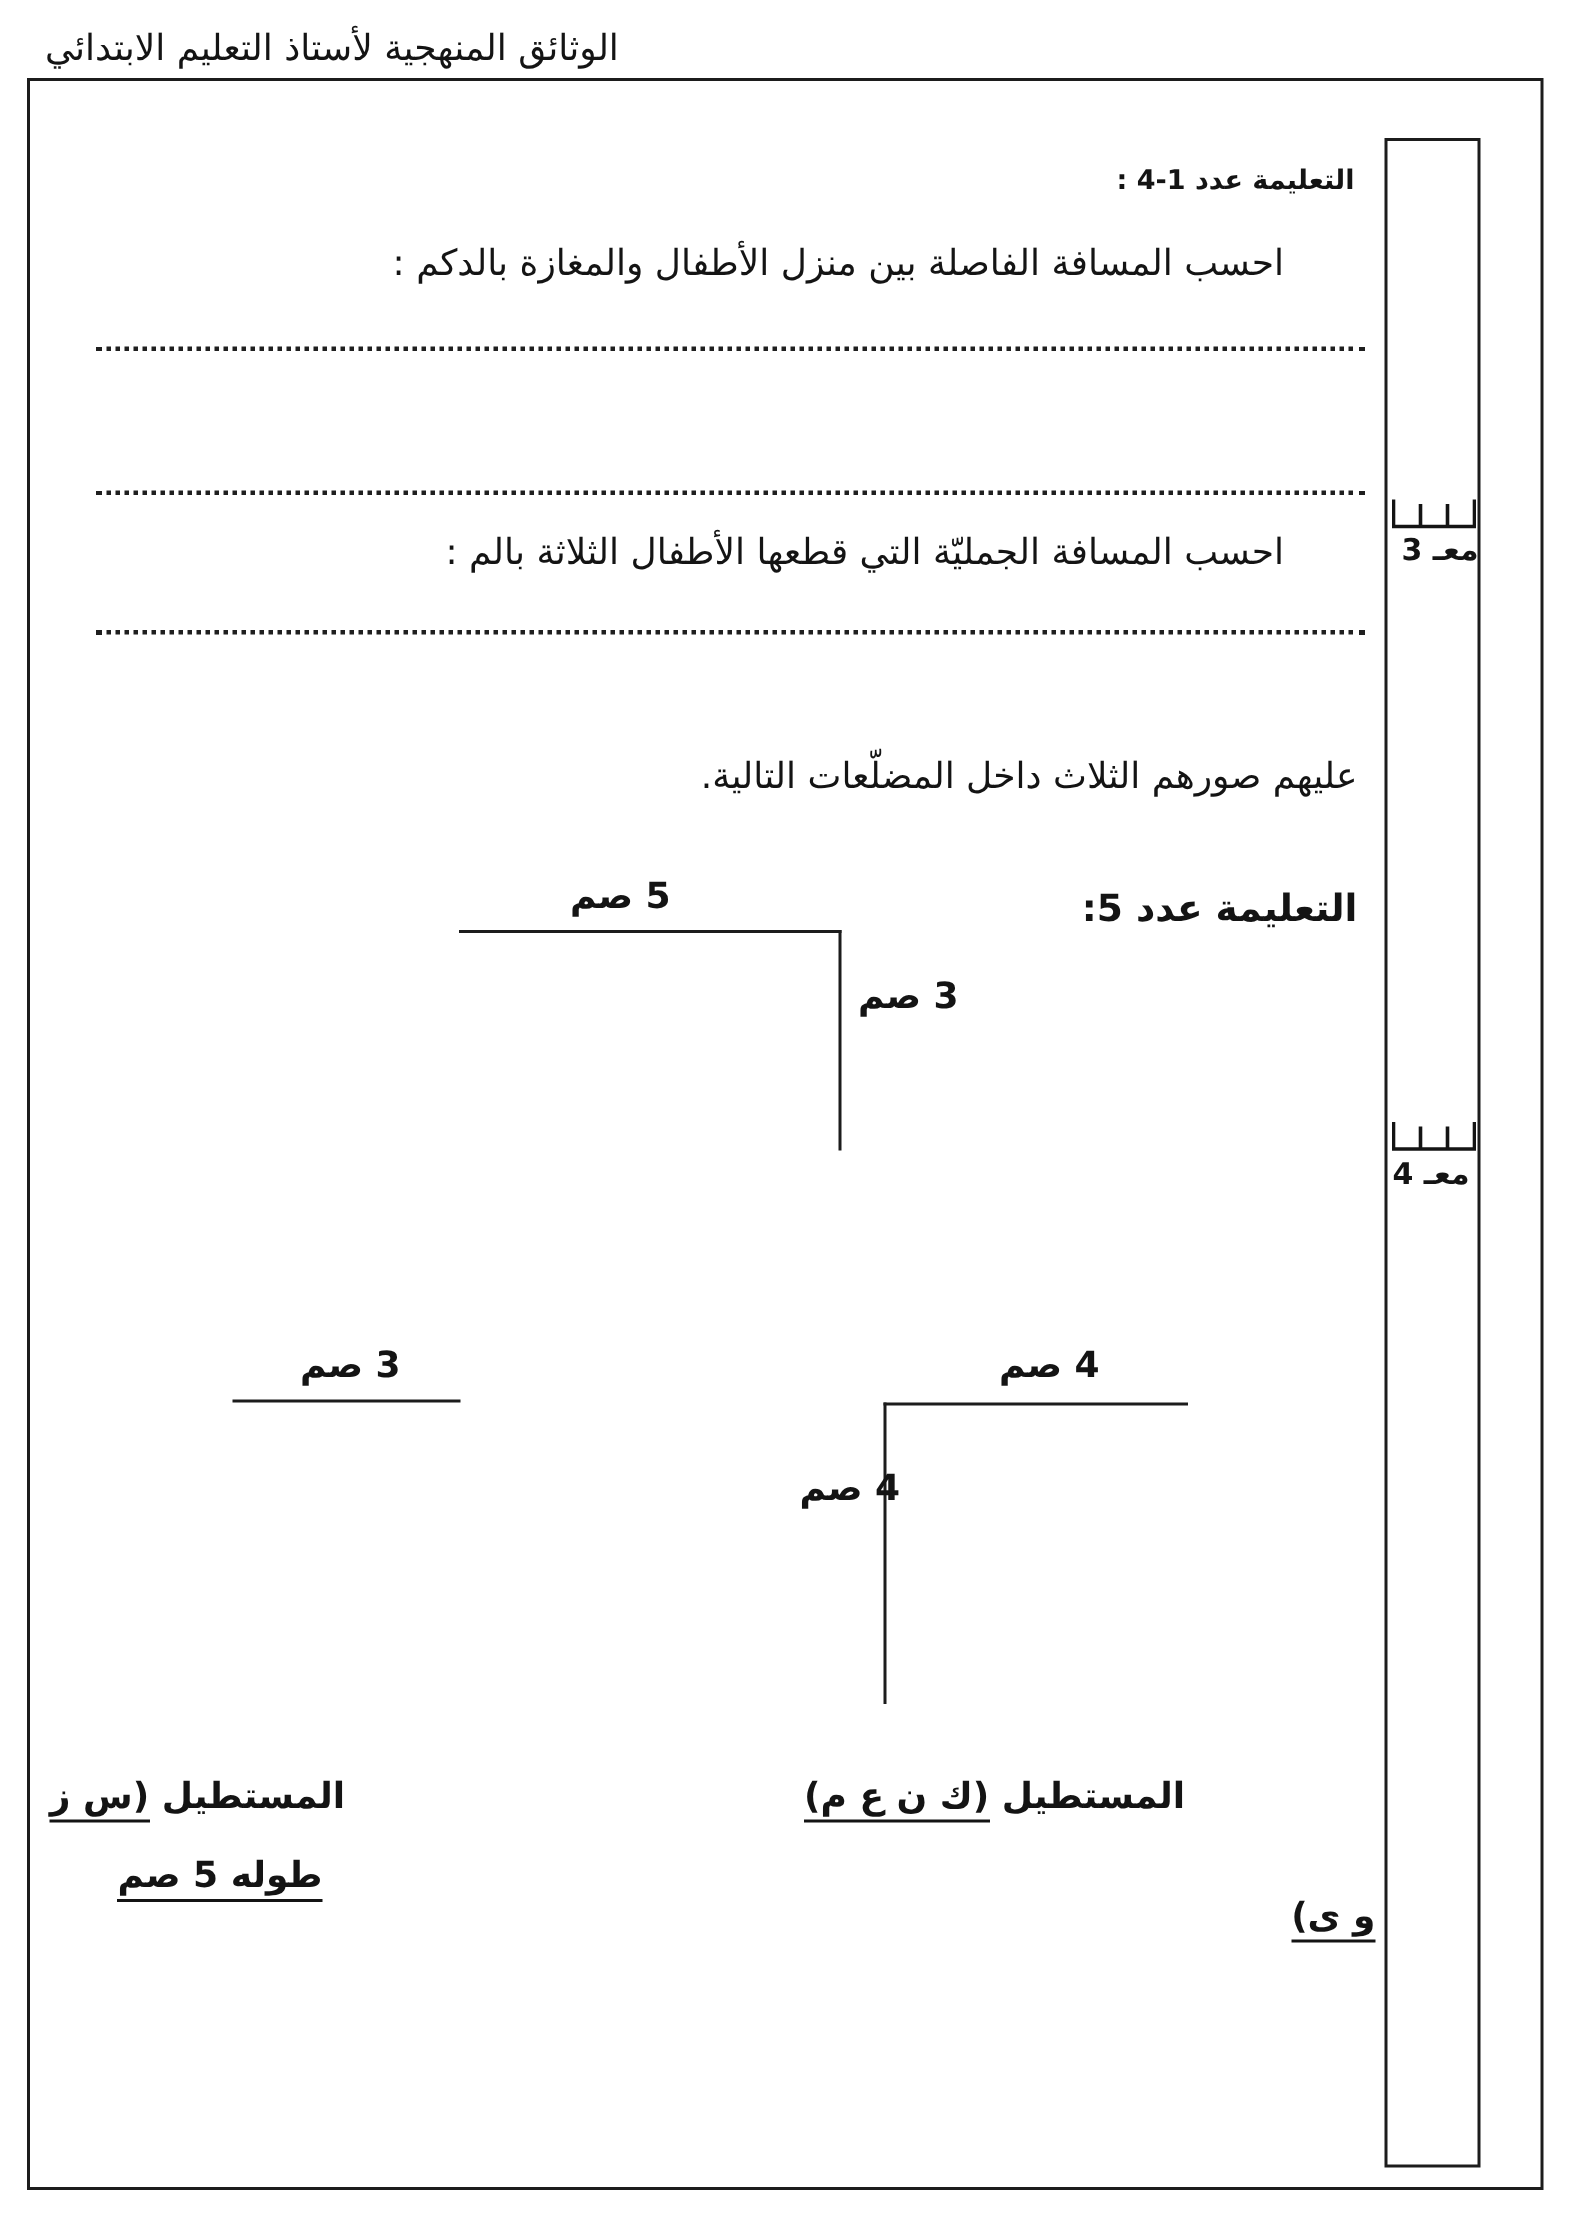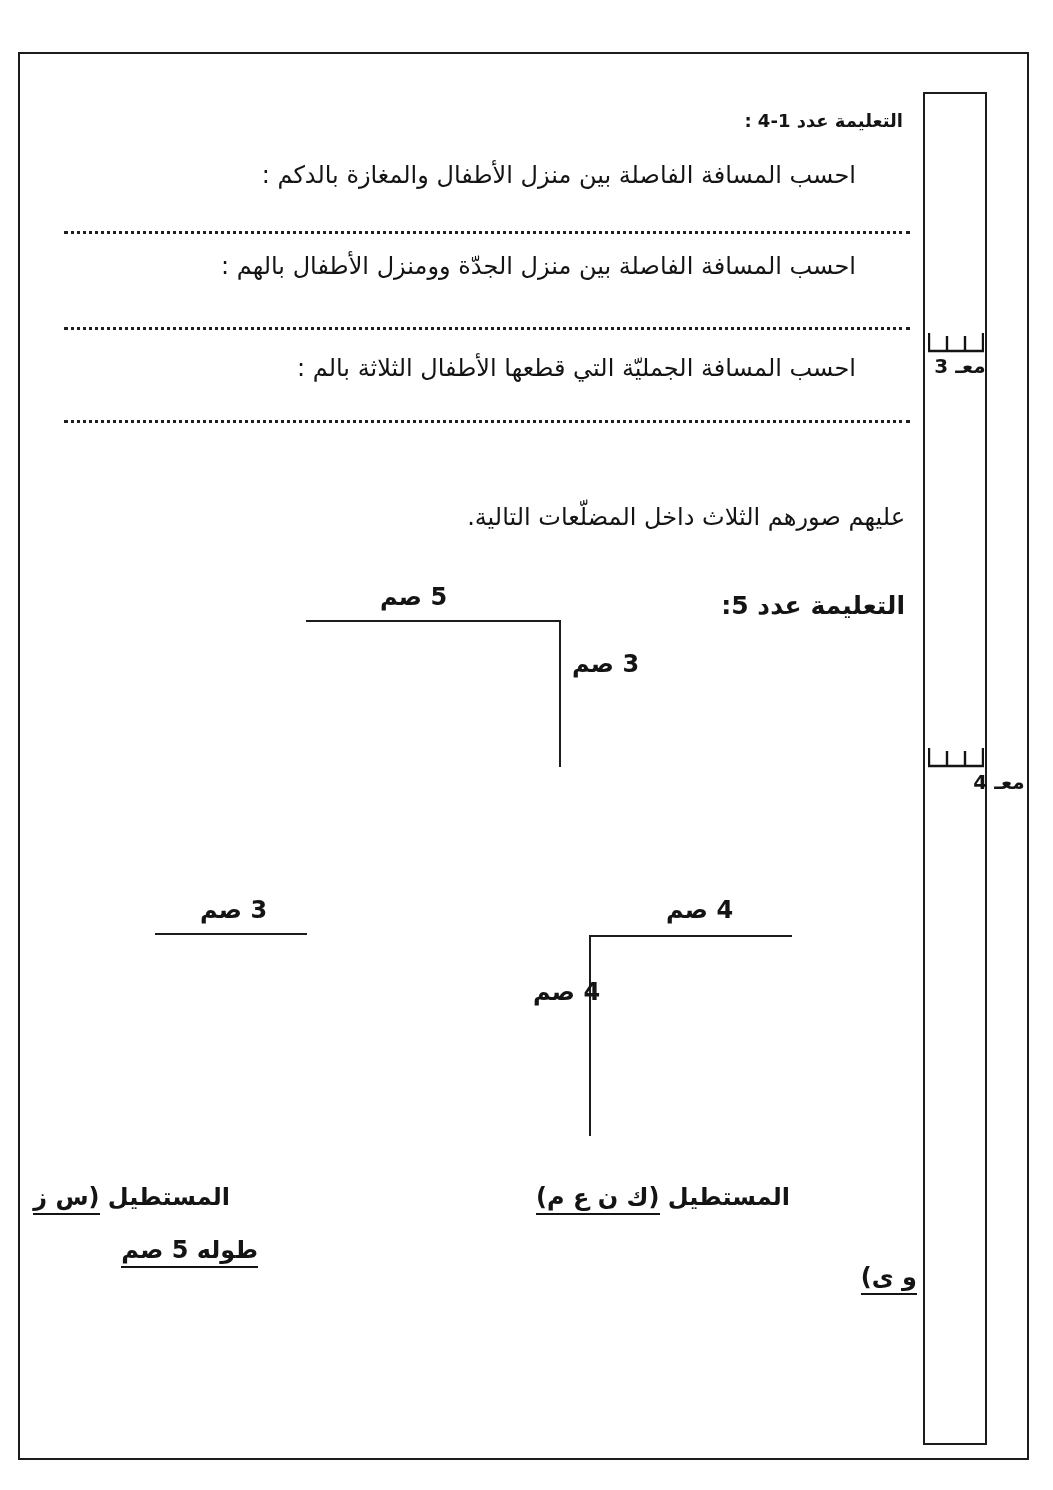--- a/index.html
+++ b/index.html
@@ -28,44 +28,44 @@
   .border-box{border:2px solid #1c1c1c;background:transparent;}
   .mark-label{font-size:20px;font-weight:bold;text-align:center;}
 </style>
 </head>
 <body>
 
 <div id="page">
 
   <div class="abs border-box" style="left:18px;top:52px;width:1007px;height:1404px;"></div>
 
+  <div class="abs ar" style="left:30px;top:18px;font-size:24px;">الوثائق المنهجية لأستاذ التعليم الابتدائي</div>
 
   <div class="abs border-box" style="left:923px;top:92px;width:60px;height:1349px;background:#fff;"></div>
 
   <div class="abs" style="left:928px;top:331px;">
     <svg width="56" height="22" viewBox="0 0 56 22">
       <path d="M1 2 V20 H55 V2 M19 5 V20 M37 5 V20" stroke="#141414" stroke-width="2.4" fill="none"></path>
     </svg>
   </div>
   <div class="abs ar mark-label" style="left:924px;top:354px;width:72px;">معـ 3</div>
 
   <div class="abs" style="left:928px;top:746px;">
     <svg width="56" height="22" viewBox="0 0 56 22">
       <path d="M1 2 V20 H55 V2 M19 5 V20 M37 5 V20" stroke="#141414" stroke-width="2.4" fill="none"></path>
     </svg>
   </div>
-  <div class="abs ar mark-label" style="left:924px;top:770px;width:60px;margin-left:45px;">معـ 4</div>
+  <div class="abs ar mark-label" style="left:924px;top:770px;width:60px;">معـ 4</div>
 
   <div class="abs ar txt bold" style="right:150px;top:110px;font-size:18px;">التعليمة عدد 1-4 :</div>
 
   <div class="abs ar txt" style="right:197px;top:161px;">احسب المسافة الفاصلة بين منزل الأطفال والمغازة بالدكم :</div>
 
   <div class="abs dots" style="left:64px;top:231px;width:846px;"></div>
 
-  <div class="abs ar txt" style="right:197px;top:252px;">احسب المسافة الفاصلة بين منزل الجدّة وومنزل الأطفال بالهم :</div>
 
   <div class="abs dots" style="left:64px;top:327px;width:846px;"></div>
 
   <div class="abs ar txt" style="right:197px;top:354px;">احسب المسافة الجمليّة التي قطعها الأطفال الثلاثة بالم :</div>
 
   <div class="abs dots" style="left:64px;top:420px;width:846px;"></div>
 
   <div class="abs ar txt" style="right:148px;top:503px;">عليهم صورهم الثلاث داخل المضلّعات التالية.</div>
 
   <div class="abs ar txt bold" style="right:148px;top:551px;font-size:25px;margin-top:40px;">التعليمة عدد 5:</div>
@@ -82,20 +82,20 @@
   <div class="abs hline" style="left:589px;top:935px;width:203px;"></div>
   <div class="abs vline" style="left:589px;top:935px;height:201px;"></div>
   <div class="abs ar txt bold" style="left:533px;top:978px;">4 صم</div>
   <div class="abs ar txt bold" style="right:263px;top:1183px;">
     <span>المستطيل </span><span class="ul">(ك ن ع م)</span>
   </div>
 
   <div class="abs ar txt bold" style="right:823px;top:1183px;">
     <span>المستطيل </span> <span class="ul">(س ز</span>
   </div>
-  <div class="abs ar txt bold" style="right:795px;top:1236px;">
+  <div class="abs ar txt bold" style="right:838px;top:1236px;">
     <span class="ul">طوله 5 صم</span>
   </div>
   <div class="abs ar txt bold" style="right:136px;top:1235px;margin-top:28px;">
     <span class="ul">و ى)</span>
   </div>
 
 </div>
 
 </body></html>

